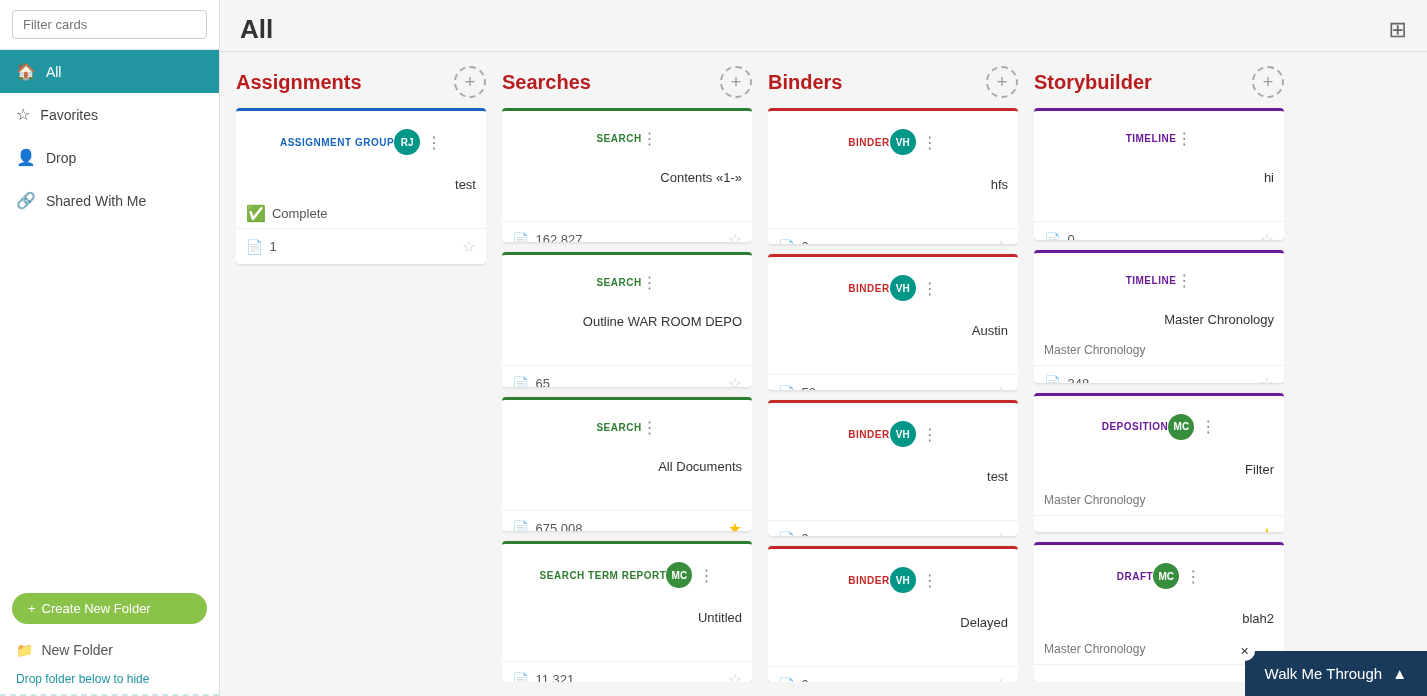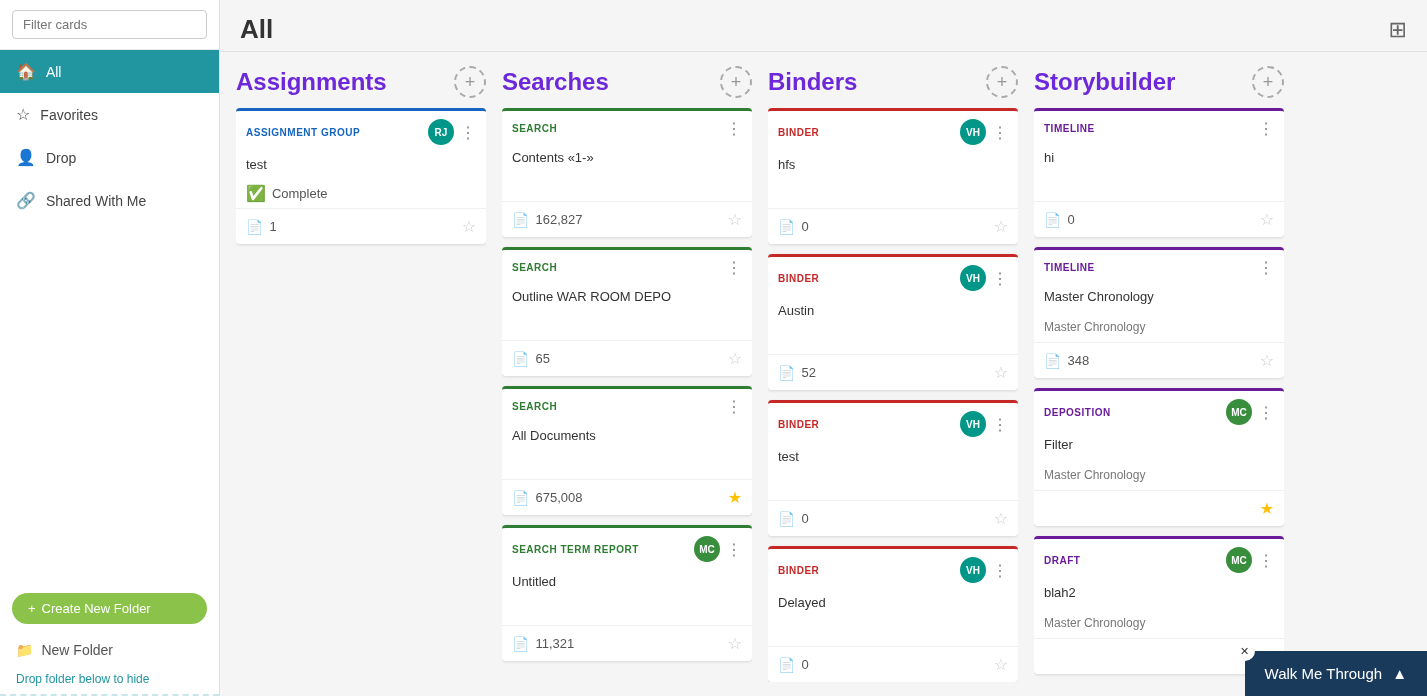--- a/index.html
+++ b/index.html
@@ -107,23 +107,23 @@
       flex-direction: column;
       gap: 0;
     }
     .column-header {
       display: flex;
       align-items: center;
       justify-content: space-between;
       margin-bottom: 10px;
     }
     .column-title {
-      font-size: 24px;
+      font-size: 20px;
       font-weight: 600;
-      color: #6d28d9;
+      color: #b91c1c;
     }
     .add-btn {
       width: 32px;
       height: 32px;
       border: 2px dashed #aaa;
       border-radius: 50%;
       background: transparent;
       cursor: pointer;
       display: flex;
       align-items: center;
@@ -141,24 +141,24 @@
       flex: 1;
     }
     .card {
       background: #fff;
       border-radius: 4px;
       box-shadow: 0 1px 3px rgba(0,0,0,0.12);
       overflow: hidden;
       cursor: pointer;
     }
     .card-header {
-      padding: 8px 10px;
-      display: flex;
-      align-items: center;
-      justify-content: space-between;
+      padding: 18px 10px;
+      display: flex;
+      align-items: center;
+      justify-content: center;
     }
     .card-type {
       font-size: 10px;
       font-weight: 700;
       letter-spacing: 0.5px;
       text-transform: uppercase;
     }
     .card-header-right {
       display: flex;
       align-items: center;
@@ -174,20 +174,21 @@
       font-size: 10px;
       font-weight: 700;
       color: #fff;
     }
     .card-menu { font-size: 16px; color: #888; cursor: pointer; }
     .card-title {
       padding: 4px 10px 6px;
       font-size: 13px;
       color: #333;
       font-weight: 400;
+      text-align: right;
     }
     .card-middle {
       padding: 6px 10px 4px;
       min-height: 30px;
     }
     .card-status {
       display: flex;
       align-items: center;
       gap: 6px;
       font-size: 13px;

